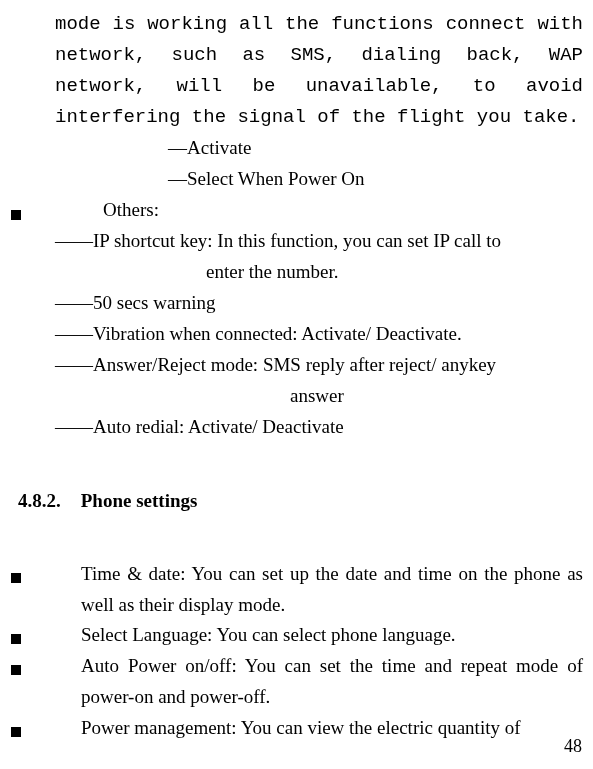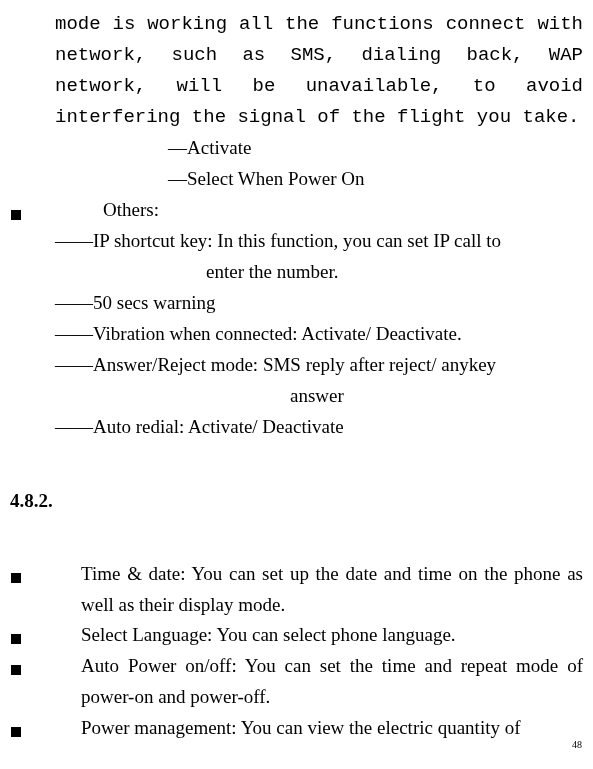--- a/index.html
+++ b/index.html
@@ -55,43 +55,43 @@
     .dash-cont-2 {
       margin-left: 284px;
     }
     .section-heading {
       display: flex;
       margin-top: 43px;
       margin-bottom: 42px;
       font-weight: bold;
     }
     .section-num {
-      margin-left: 4px;
+      margin-left: 12px;
       margin-right: 20px;
     }
     .bullet-item {
       display: flex;
       align-items: flex-start;
       gap: 27px;
     }
     .bullet-item .bullet-square {
       margin-left: 5px;
       margin-right: 33px;
       margin-top: 10px;
     }
     .bullet-text {
       flex: 1;
       margin-right: 4px;
       text-align: justify;
     }
     .page-num {
       position: absolute;
-      bottom: 16px;
+      bottom: 8px;
       right: 11px;
-      font-size: 10px;
+      font-size: 18px;
     }
   </style>
 </head>
 <body>
 
 <div class="content-block-1">mode is working all the functions connect with network, such as SMS, dialing back, WAP network, will be unavailable, to avoid interfering the signal of the flight you take.</div>
 <div class="sub-option">―Activate</div>
 <div class="sub-option">―Select When Power On</div>
 
 <div class="bullet-line">
@@ -102,20 +102,21 @@
 <div class="dash-line">――IP shortcut key: In this function, you can set IP call to</div>
 <div class="dash-cont">enter the number.</div>
 <div class="dash-line">――50 secs warning</div>
 <div class="dash-line">――Vibration when connected: Activate/ Deactivate.</div>
 <div class="dash-line">――Answer/Reject mode: SMS reply after reject/ anykey</div>
 <div class="dash-cont-2">answer</div>
 <div class="dash-line">――Auto redial: Activate/ Deactivate</div>
 
 <div class="section-heading">
   <span class="section-num">4.8.2.</span>
+  <span>Phone settings</span>
 </div>
 
 <div class="bullet-item">
   <span class="bullet-square"></span>
   <span class="bullet-text">Time &amp; date: You can set up the date and time on the phone as well as their display mode.</span>
 </div>
 <div class="bullet-item">
   <span class="bullet-square"></span>
   <span class="bullet-text">Select Language: You can select phone language.</span>
 </div>

